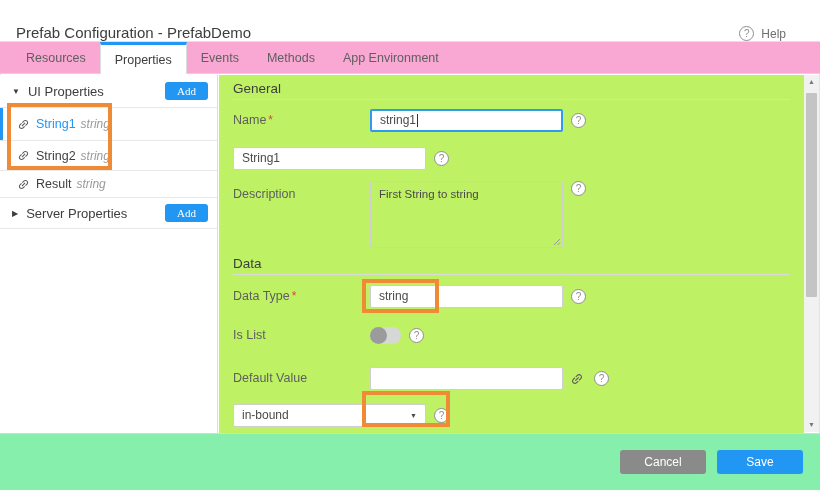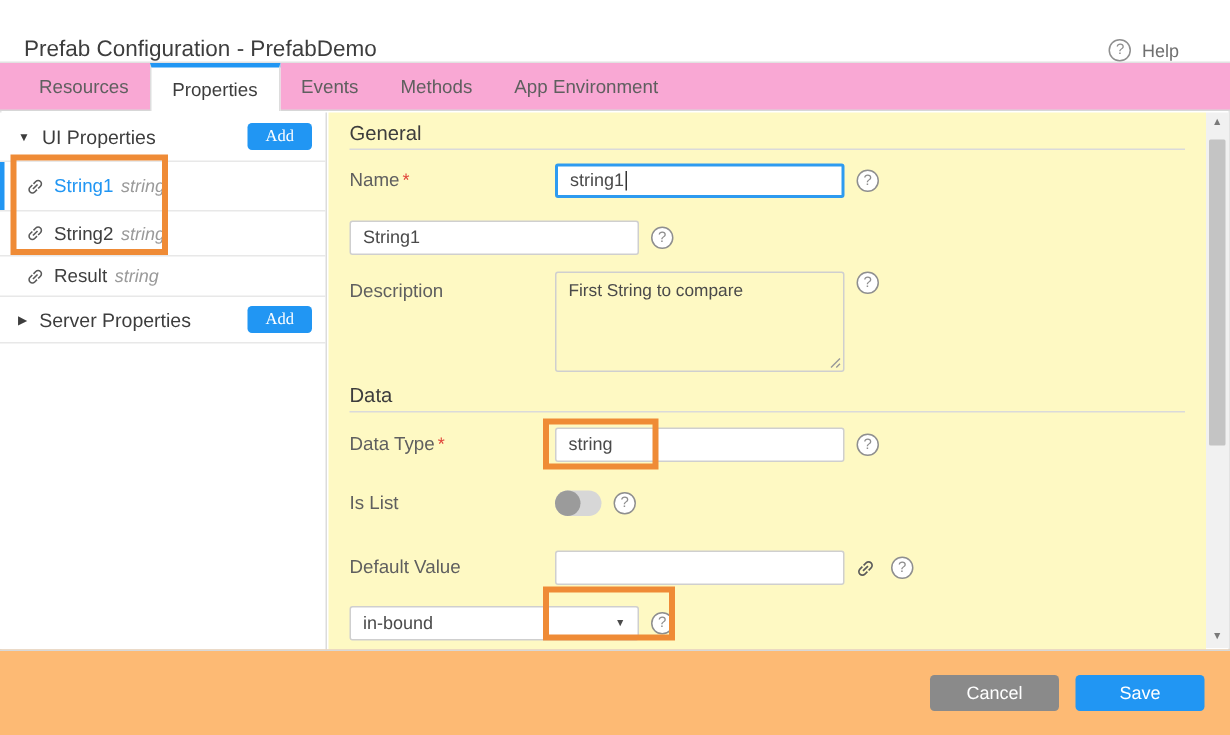--- a/index.html
+++ b/index.html
@@ -37,21 +37,21 @@
   .item-2 { height:30px; }
   .item-3 { height:27px; }
   .side-item.selected { box-shadow: inset 3px 0 0 #2196f3; }
   .link-ic { width:13px; height:13px; margin-right:6px; transform:rotate(-45deg); flex:0 0 auto; }
   .item-name { font-size:12.5px; color:#3f3f3f; }
   .side-item.selected .item-name { color:#2196f3; }
   .item-type { font-size:12px; font-style:italic; color:#9a9a9a; margin-left:5px; }
   .srv-head { height:31px; border-bottom:1px solid #e8e8e8; }
 
   
-  .main { position:absolute; left:219px; top:75px; width:585px; height:358px; background:#fef9c3; overflow:hidden; }
+  .main { position:absolute; left:219px; top:75px; width:585px; height:358px; background:#bef264; overflow:hidden; }
   .inner { margin-left:14px; }
   .section-head { margin-top:7px; font-size:13.5px; line-height:13px; color:#3d3d3d; padding-bottom:4px;
                   border-bottom:1px solid #dadada; margin-right:14px; }
   .sec2 { margin-top:9px; }
   .frow { display:flex; align-items:center; }
   .flabel { width:137px; font-size:12.5px; color:#5f5f5f; line-height:23px; flex:0 0 auto; }
   .req { color:#e0453b; margin-left:2px; font-size:12px; }
   .ifield { width:193px; height:23px; border:1px solid #cfcfcf; border-radius:2px; padding:0 8px;
             font-size:12px; line-height:21px; color:#4a4a4a; background:#fff; display:flex; align-items:center; cursor:text; }
   .ifield.focused { border:2px solid #2e9bf0; line-height:19px; }
@@ -73,21 +73,21 @@
   .ml8 { margin-left:8px; } .ml7 { margin-left:7px; } .ml10 { margin-left:10px; }
   .dv-link { width:14px; height:14px; transform:rotate(-45deg); flex:0 0 auto; }
 
   
   .scrollbar { position:absolute; right:1px; top:75px; width:15px; height:357px; background:#f1f1f1; }
   .sb-arrow { height:14px; font-size:7px; color:#7a7a7a; text-align:center; line-height:14px; cursor:pointer; }
   .sb-down { position:absolute; bottom:0; left:0; right:0; }
   .sb-thumb { position:absolute; top:18px; left:2px; width:11px; height:204px; background:#c4c4c4; border-radius:1px; cursor:pointer; }
 
   
-  .footer { position:absolute; left:0; top:433px; width:820px; height:57px; background:#fdba74; border-top:1px solid #d8d8d8;
+  .footer { position:absolute; left:0; top:433px; width:820px; height:57px; background:#86efac; border-top:1px solid #d8d8d8;
             display:flex; justify-content:flex-end; align-items:flex-start; padding:16px 17px 0 0; gap:11px; }
   .btn { height:24px; min-width:86px; border:none; border-radius:3px; color:#fff; font-size:12px; cursor:pointer; font-family:inherit; }
   .btn-cancel { background:#8a8a8a; }
   .btn-save { background:#2196f3; }
 
   
   .ann { position:absolute; border:4px solid #ef8b36; z-index:20; pointer-events:none; }
   .ann-sidebar { left:7px; top:103px; width:105px; height:67px; }
   .ann-datatype { left:362px; top:279px; width:77px; height:34px; }
   .ann-binding { left:362px; top:391px; width:88px; height:36px; }
@@ -167,21 +167,21 @@
     <div class="frow row-display">
       <div class="ifield">
         <span>String1</span>
       </div>
       <span class="qmark ml8">?</span>
     </div>
 
     <div class="frow row-desc">
       <div class="flabel">Description</div>
       <div class="tfield">
-        <span>First String to compare</span>
+        <span>First String to string</span>
         <svg class="resize-h" width="8" height="8">
             <path d="M7 1L1 7M7 4.5L4.5 7" stroke="#9a9a9a" stroke-width="1" fill="none"></path>
           </svg>
       </div>
       <span class="qmark ml8">?</span>
     </div>
 
     <div class="section-head sec2">Data</div>
 
     <div class="frow row-dtype">

